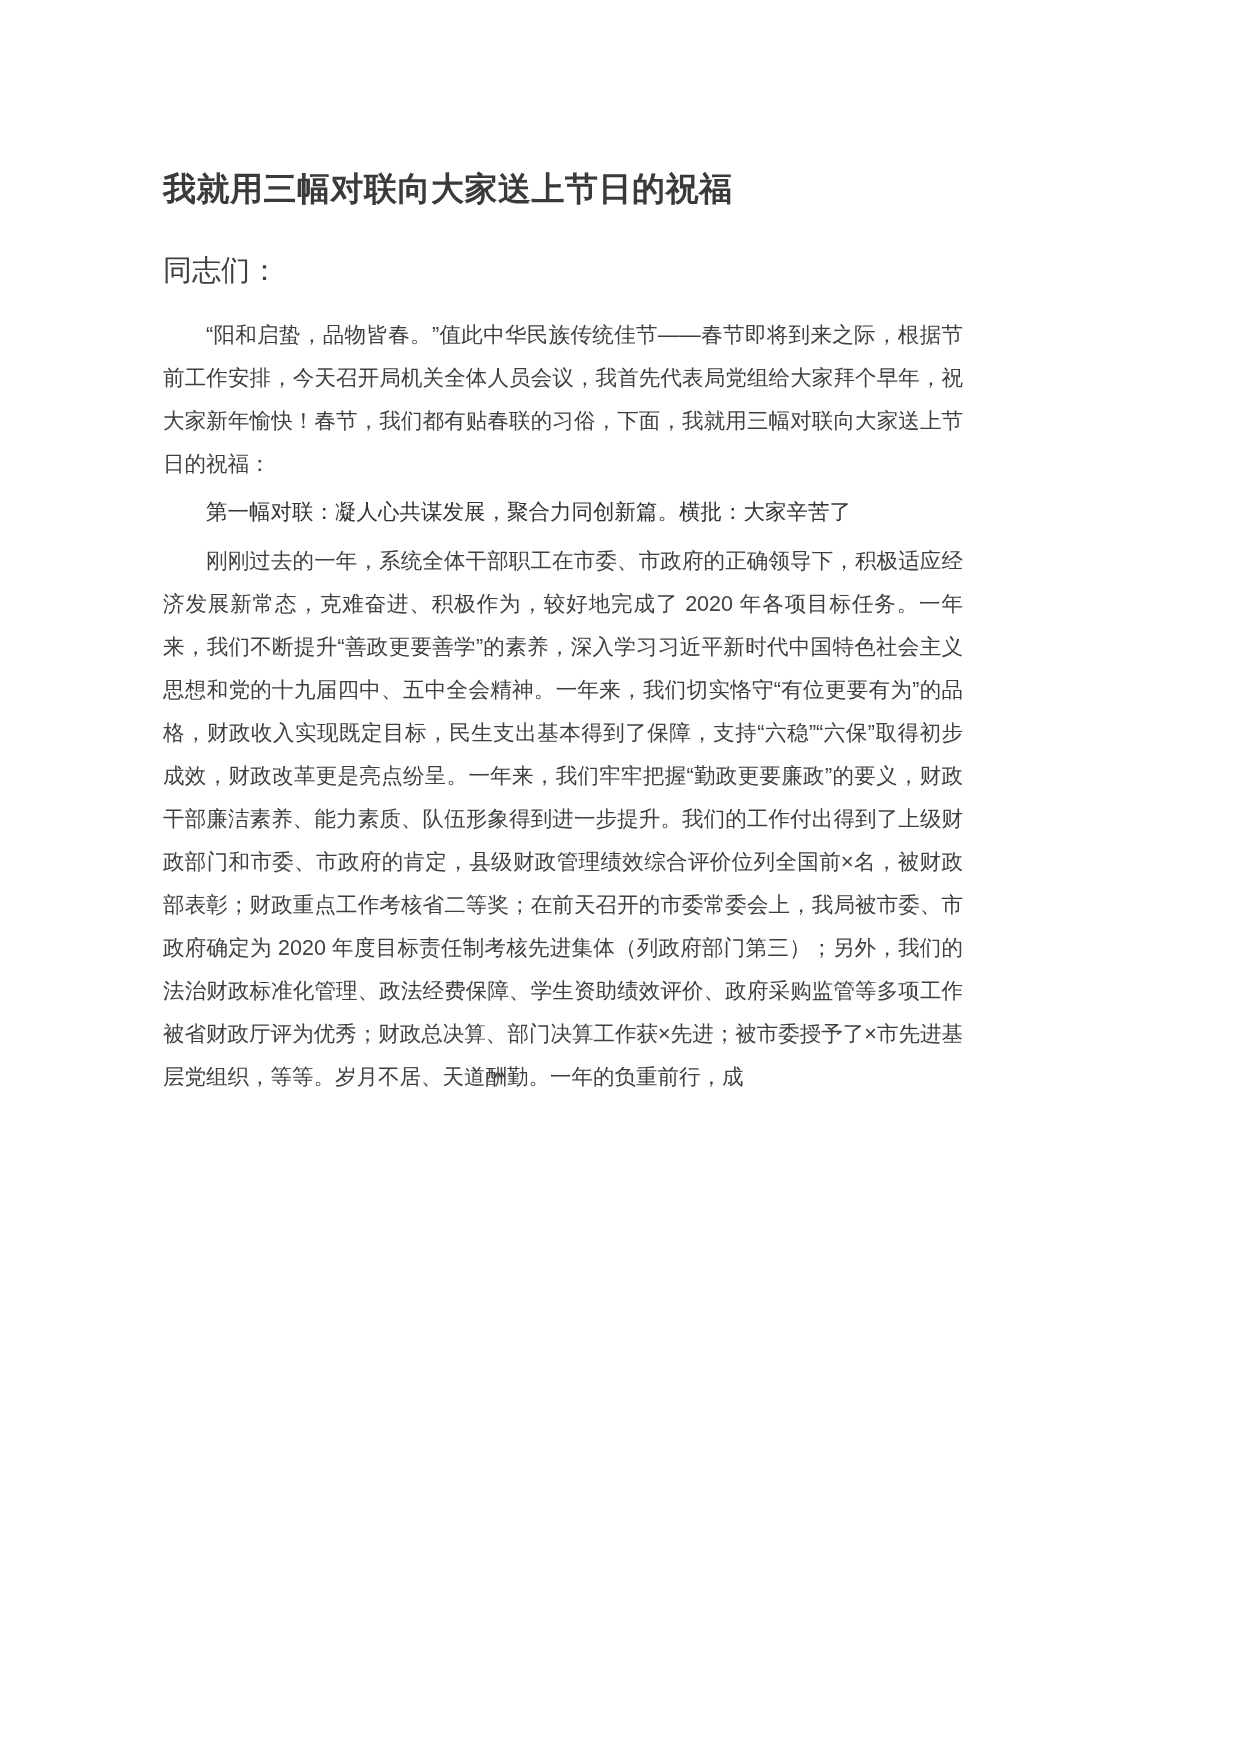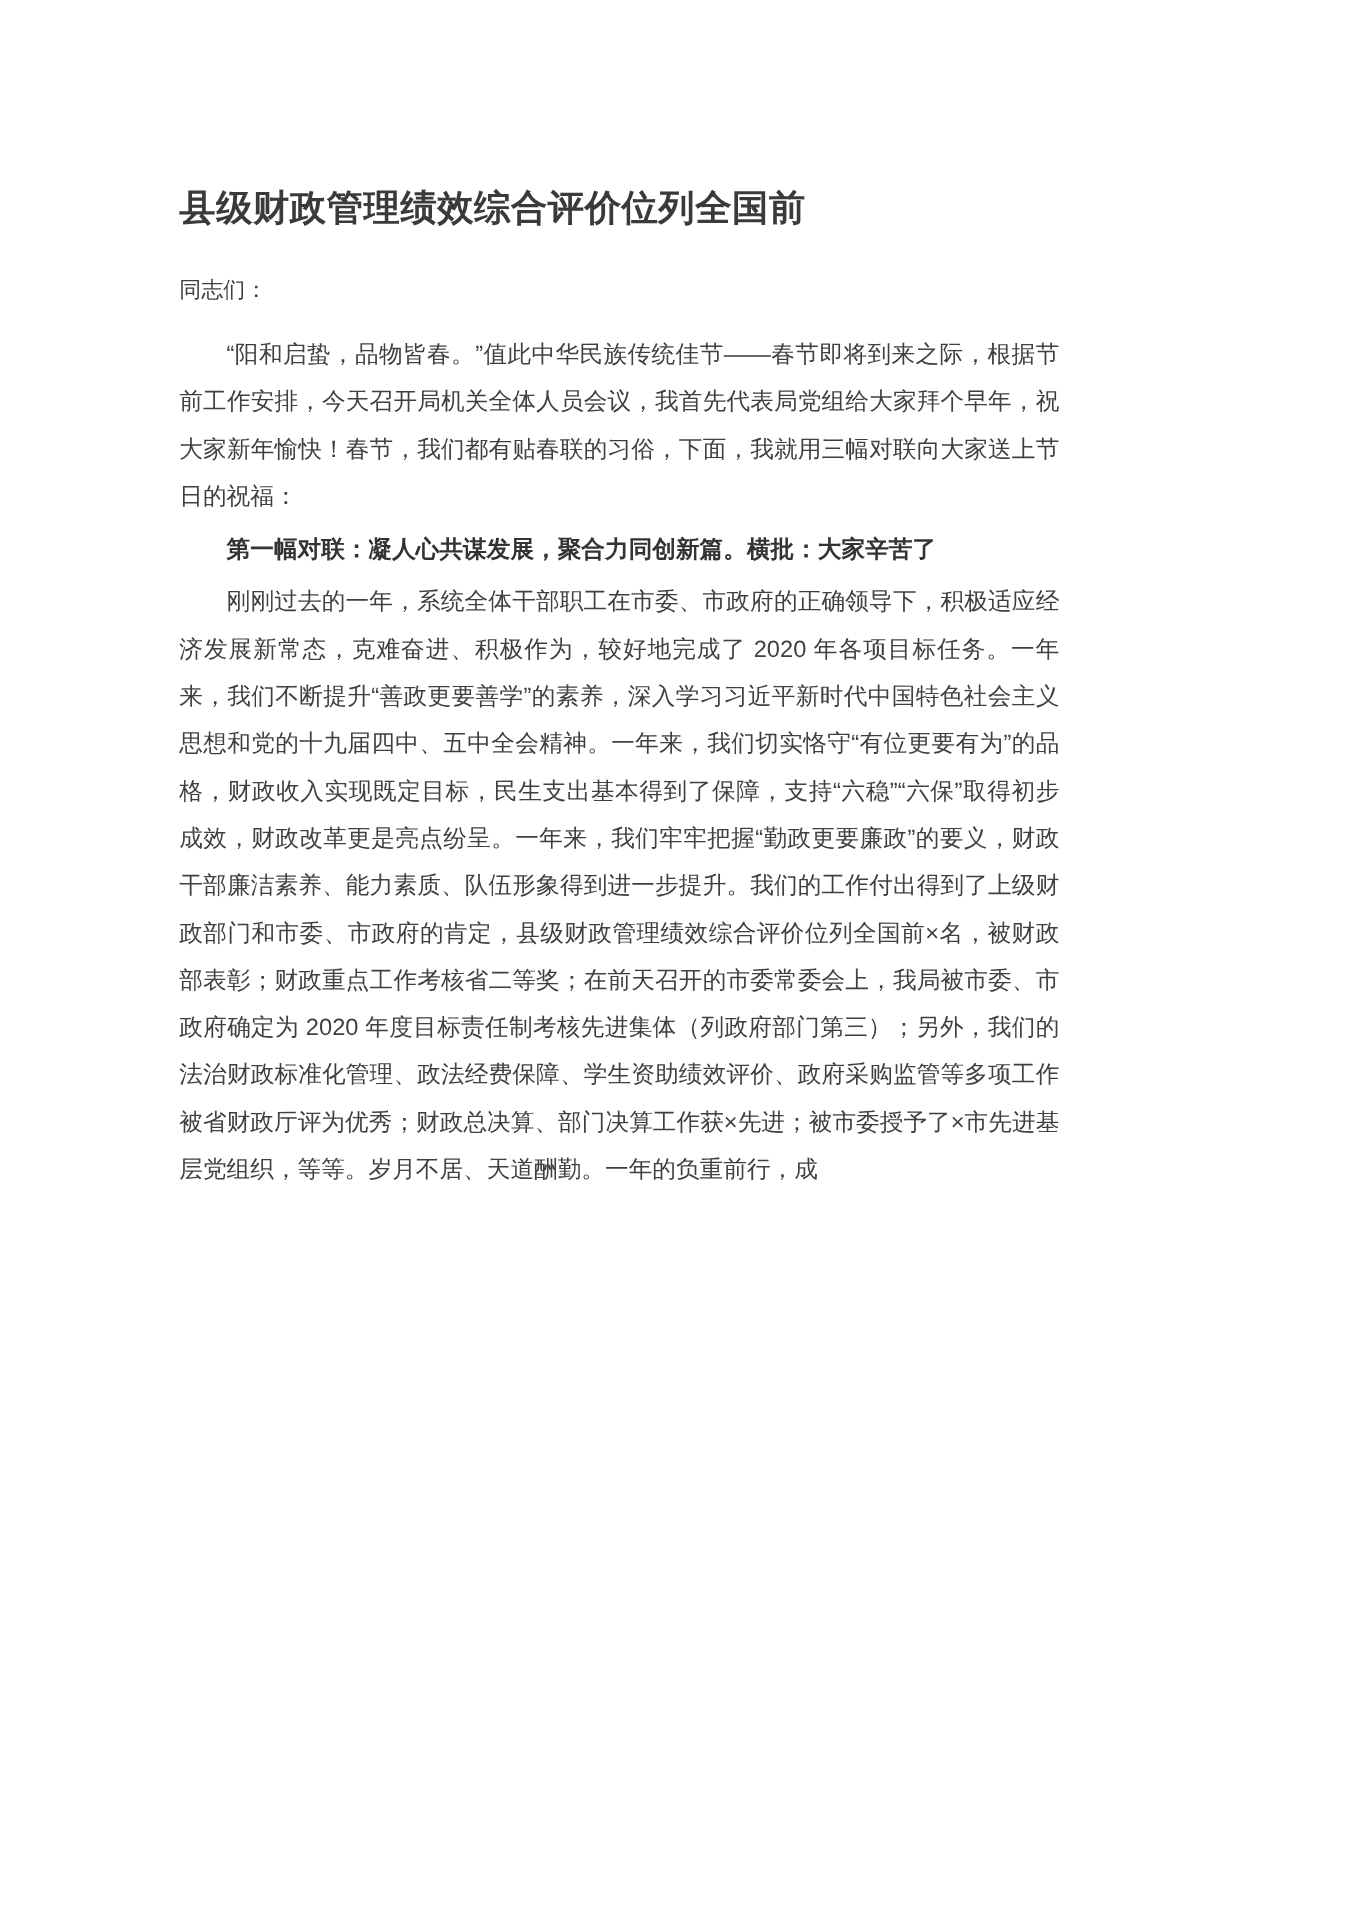--- a/index.html
+++ b/index.html
@@ -30,59 +30,59 @@
     font-size: 33px;
     font-weight: 600;
     color: #3a3a3a;
     letter-spacing: 0.5px;
     line-height: 1.3;
     margin: 0;
     padding-top: 168px;
     white-space: nowrap;
   }
   .salutation {
-    font-size: 20px;
+    font-size: 29px;
     color: #3f3f3f;
     margin: 0;
     padding-top: 38px;
     line-height: 1.5;
   }
   p.body-para {
     font-size: 21.5px;
     color: #3f3f3f;
     line-height: 43px;
     margin: 0;
     text-align: justify;
     text-justify: inter-ideograph;
     text-indent: 2em;
     word-break: break-all;
   }
   p.body-para.first-body {
     margin-top: 22px;
   }
   p.heading-para {
     font-size: 21.5px;
-    font-weight: bold;
+    font-weight: normal;
     color: #333333;
     line-height: 53.5px;
     margin: 0;
     text-indent: 2em;
     white-space: nowrap;
   }
   p.tight {
     margin-top: 0;
   }
 </style>
 </head>
 <body>
 
 <div class="page">
   <div class="content">
 
-    <h1 class="doc-title">县级财政管理绩效综合评价位列全国前</h1>
+    <h1 class="doc-title">我就用三幅对联向大家送上节日的祝福</h1>
 
     <p class="salutation">同志们：</p>
 
     <p class="body-para first-body">“阳和启蛰，品物皆春。”值此中华民族传统佳节——春节即将到来之际，根据节前工作安排，今天召开局机关全体人员会议，我首先代表局党组给大家拜个早年，祝大家新年愉快！春节，我们都有贴春联的习俗，下面，我就用三幅对联向大家送上节日的祝福：</p>
 
     <p class="heading-para">第一幅对联：凝人心共谋发展，聚合力同创新篇。横批：大家辛苦了</p>
 
     <p class="body-para tight">刚刚过去的一年，系统全体干部职工在市委、市政府的正确领导下，积极适应经济发展新常态，克难奋进、积极作为，较好地完成了 2020 年各项目标任务。一年来，我们不断提升“善政更要善学”的素养，深入学习习近平新时代中国特色社会主义思想和党的十九届四中、五中全会精神。一年来，我们切实恪守“有位更要有为”的品格，财政收入实现既定目标，民生支出基本得到了保障，支持“六稳”“六保”取得初步成效，财政改革更是亮点纷呈。一年来，我们牢牢把握“勤政更要廉政”的要义，财政干部廉洁素养、能力素质、队伍形象得到进一步提升。我们的工作付出得到了上级财政部门和市委、市政府的肯定，县级财政管理绩效综合评价位列全国前×名，被财政部表彰；财政重点工作考核省二等奖；在前天召开的市委常委会上，我局被市委、市政府确定为 2020 年度目标责任制考核先进集体（列政府部门第三）；另外，我们的法治财政标准化管理、政法经费保障、学生资助绩效评价、政府采购监管等多项工作被省财政厅评为优秀；财政总决算、部门决算工作获×先进；被市委授予了×市先进基层党组织，等等。岁月不居、天道酬勤。一年的负重前行，成</p>
 
   </div>

